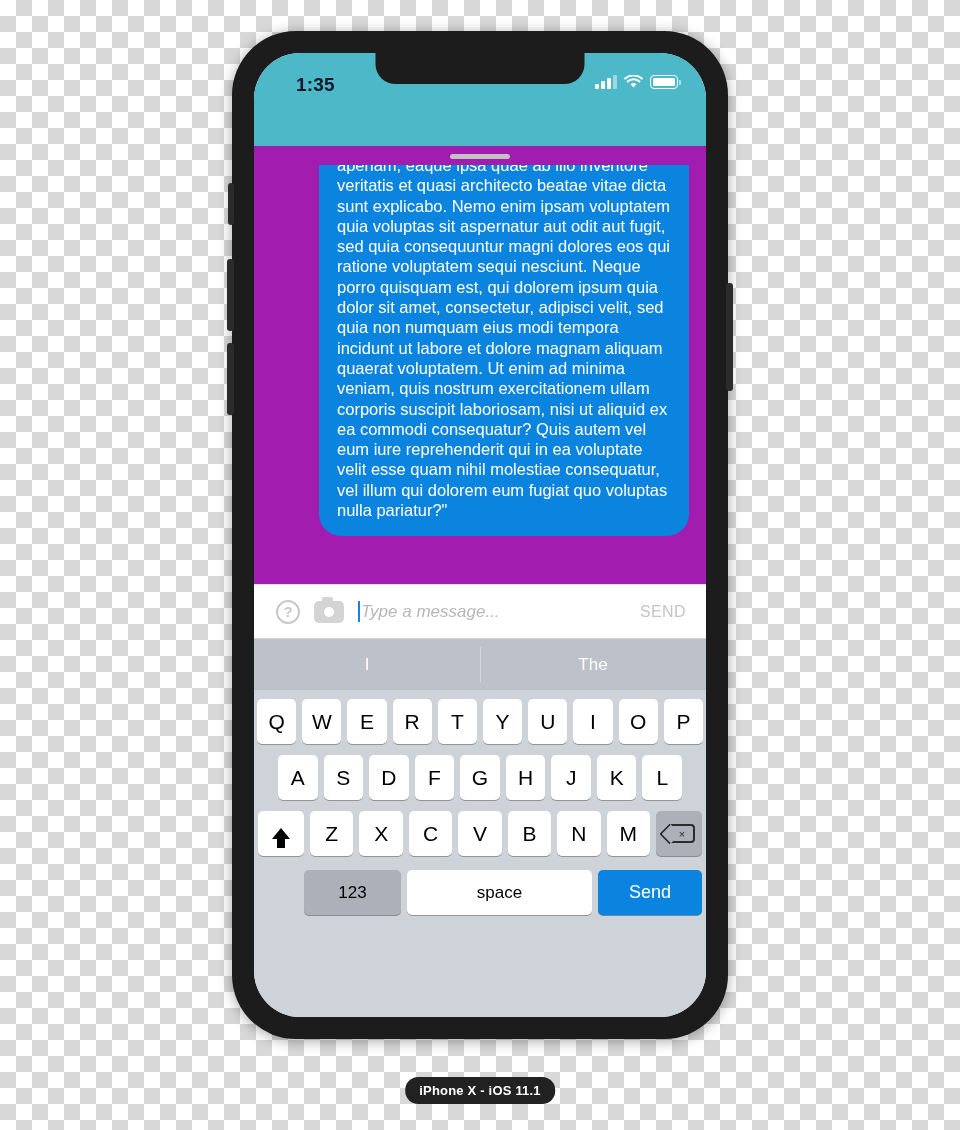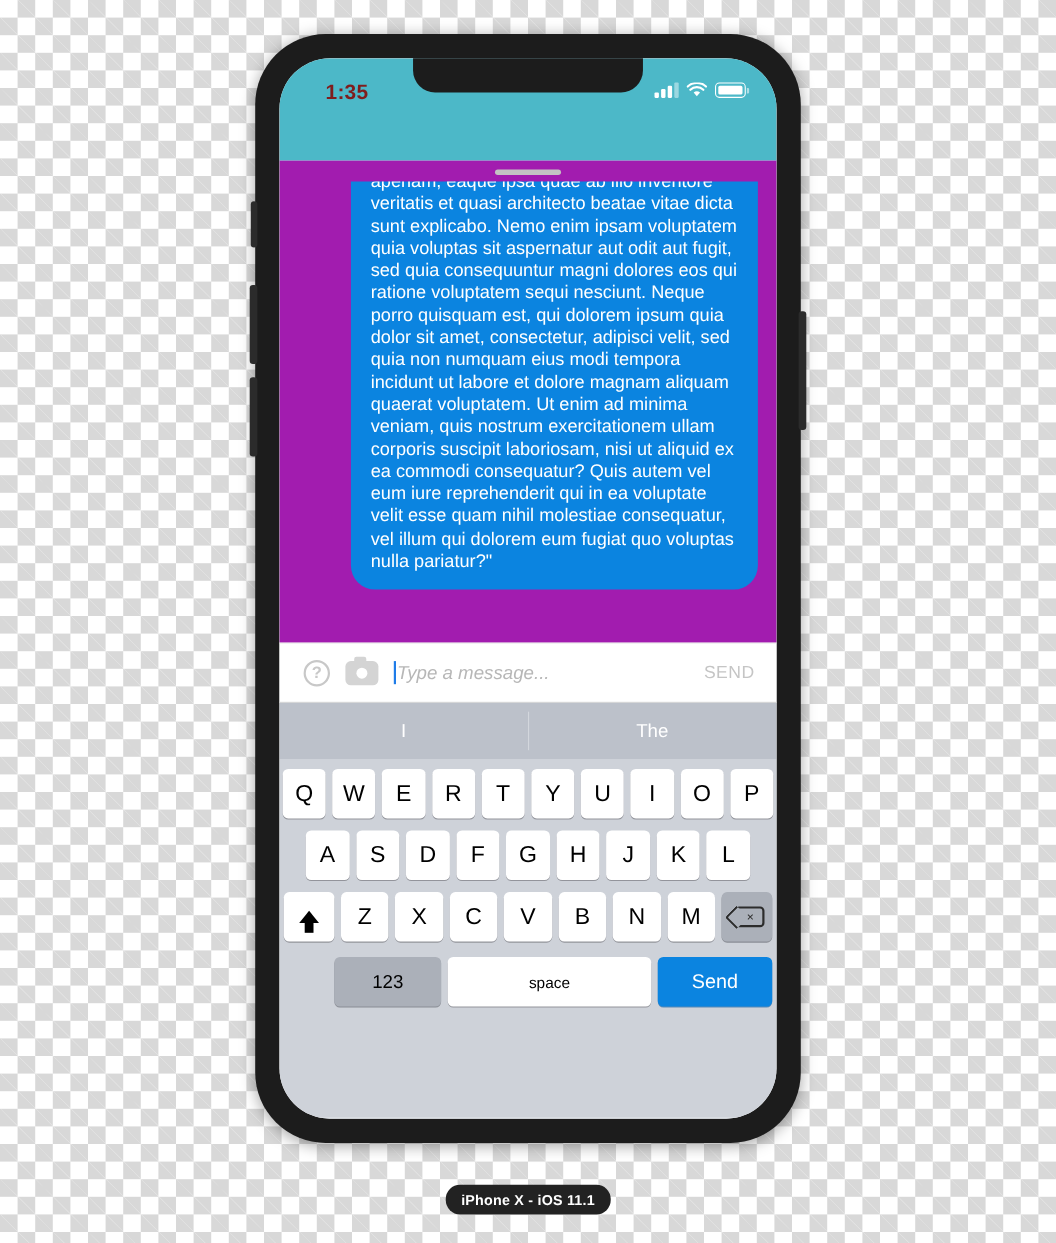--- a/index.html
+++ b/index.html
@@ -70,21 +70,21 @@
     border-bottom-left-radius: 20px;
     border-bottom-right-radius: 20px;
   }
 
   .status-time {
     position: absolute;
     left: 42px;
     top: 21px;
     font-size: 19px;
     font-weight: bold;
-    color: #7f1d1d;
+    color: #0f172a;
     letter-spacing: 0.2px;
   }
 
   .status-right {
     position: absolute;
     right: 28px;
     top: 22px;
     display: flex;
     align-items: center;
     gap: 7px;
@@ -288,21 +288,21 @@
   }
 
   .krow.row2 { padding: 0 21px; }
   .krow.row3 { padding: 0 1px; }
 
   .key.wide { flex: 0 0 46px; }
   .key.gray { background: #abb0b9; box-shadow: 0 1px 0 rgba(120,124,131,0.8); }
 
   .krow.row4 { gap: 6px; padding: 0 1px; margin-top: 14px; }
   .key.num   { flex: 0 0 97px; font-size: 17px; margin-left: 46px; }
-  .key.space { flex: 1 1 auto; font-size: 14px; }
+  .key.space { flex: 1 1 auto; font-size: 17px; }
   .key.send  { flex: 0 0 104px; background: #0b84e0; color: #ffffff; font-size: 18px;
                box-shadow: 0 1px 0 rgba(10,90,160,0.6); }
 
   .shift-arrow {
     width: 0; height: 0;
     border-left: 9px solid transparent;
     border-right: 9px solid transparent;
     border-bottom: 11px solid #000;
     position: relative;
   }

